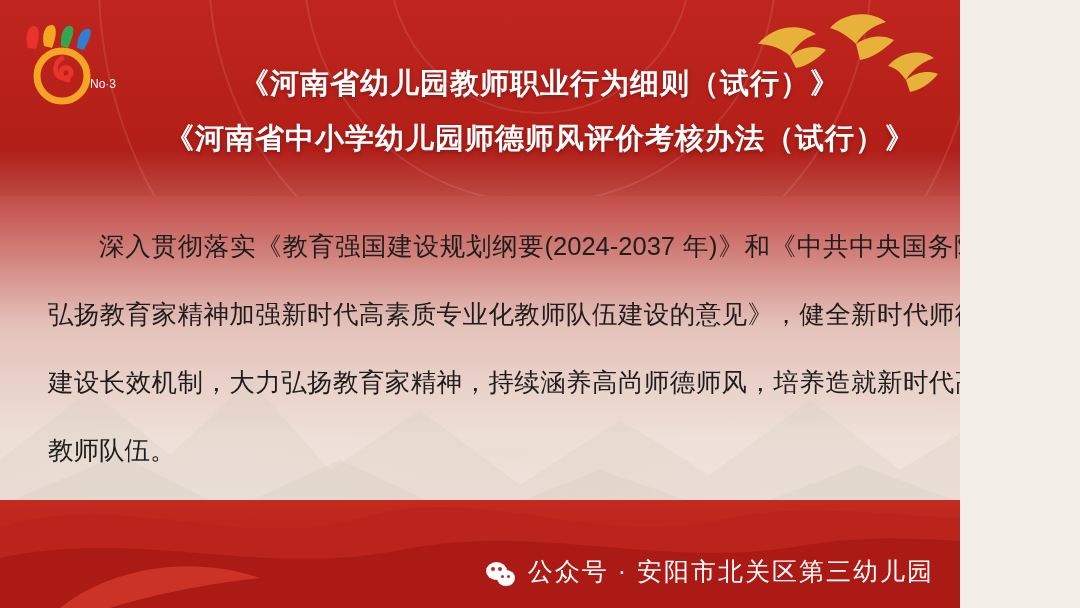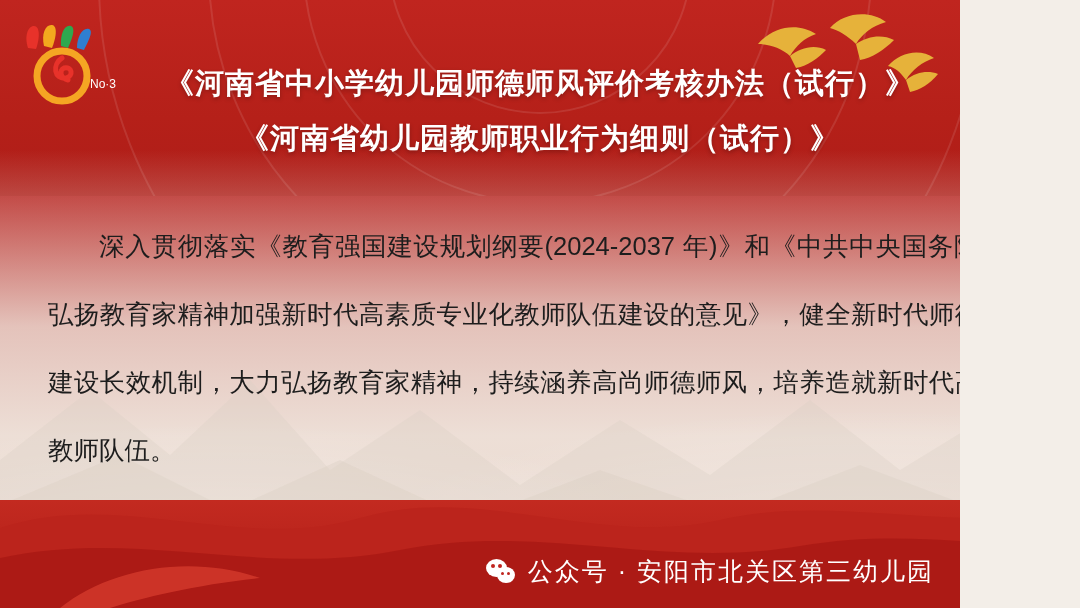--- a/index.html
+++ b/index.html
@@ -53,21 +53,21 @@
   }
   .title-line{font-size:29px;line-height:55px;white-space:nowrap;}
   .title-line.l2{font-size:29px;}
   .body{
     position:absolute;left:48px;top:212px;width:984px;
     color:#1d1d1d;font-size:25.5px;line-height:68px;
     text-align:justify;text-justify:inter-ideograph;
   }
   .body p{margin:0;text-indent:2em;}
   .footer{
-    position:absolute;right:26px;bottom:20px;display:flex;align-items:center;gap:12px;
+    position:absolute;right:26px;bottom:20px;display:flex;align-items:flex-end;gap:12px;
     color:#ffffff;font-size:25px;letter-spacing:2px;
   }
   .wechat{
     width:30px;height:26px;position:relative;display:inline-block;
   }
   .wechat .b1,.wechat .b2{position:absolute;background:#fff;border-radius:50%;}
   .wechat .b1{left:0;top:0;width:21px;height:18px;}
   .wechat .b2{left:11px;top:8px;width:18px;height:16px;}
   .wechat .t1,.wechat .t2{position:absolute;width:4px;height:4px;background:#c0251f;border-radius:50%;}
   .wechat .t1{left:5px;top:5px;}
@@ -139,22 +139,22 @@
       <path d="M20,40 C35,22 60,18 78,30 C66,34 58,42 52,52 C44,44 30,40 20,40 Z"></path>
       <path d="M52,52 C62,44 76,40 88,46 C80,54 70,62 58,64 Z"></path>
       <path d="M92,24 C106,8 132,6 148,18 C134,22 124,30 118,40 C110,32 100,26 92,24 Z"></path>
       <path d="M118,40 C130,32 144,30 156,36 C146,46 134,54 122,56 Z"></path>
       <path d="M150,62 C162,48 182,44 196,54 C184,58 174,66 168,76 C162,68 158,64 150,62 Z"></path>
       <path d="M168,76 C178,68 190,66 200,70 C192,80 182,86 172,88 Z"></path>
     </g>
   </svg>
 
   <div class="titles">
+    <div class="title-line">《河南省幼儿园教师职业行为细则（试行）》</div>
     <div class="title-line l2">《河南省中小学幼儿园师德师风评价考核办法（试行）》</div>
-    <div class="title-line">《河南省幼儿园教师职业行为细则（试行）》</div>
   </div>
 
   <div class="body">
     <p>深入贯彻落实《教育强国建设规划纲要(2024-2037 年)》和《中共中央国务院关于弘扬教育家精神加强新时代高素质专业化教师队伍建设的意见》，健全新时代师德师风建设长效机制，大力弘扬教育家精神，持续涵养高尚师德师风，培养造就新时代高水平教师队伍。</p>
   </div>
 
   <div class="footer">
     <span class="wechat">
       <span class="b1"></span>
         <span class="b2"></span>

